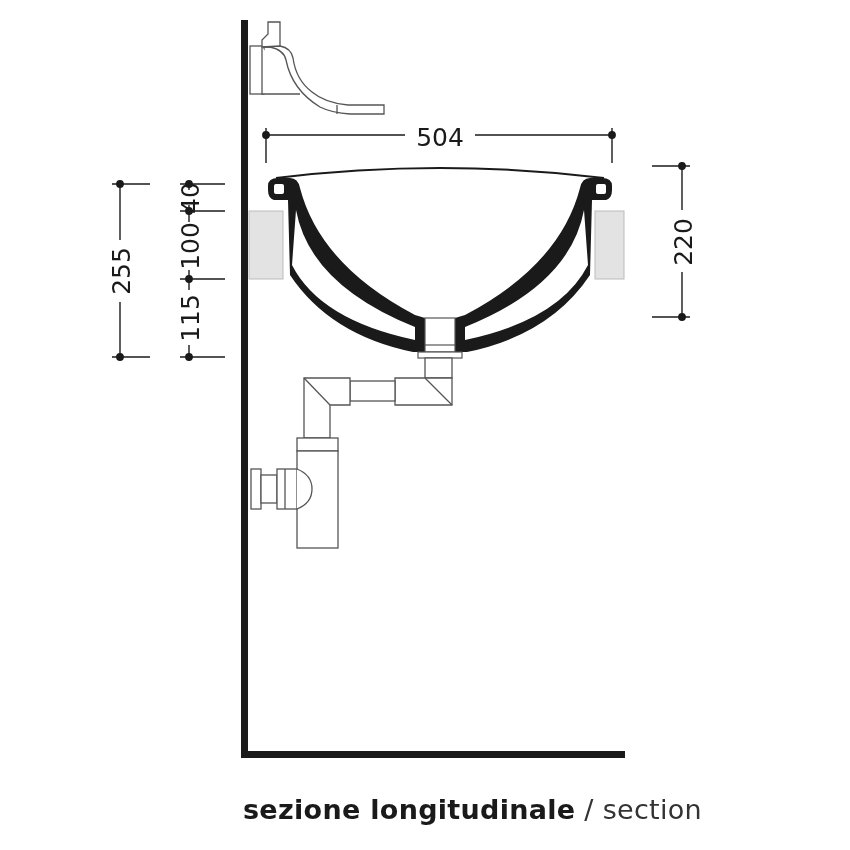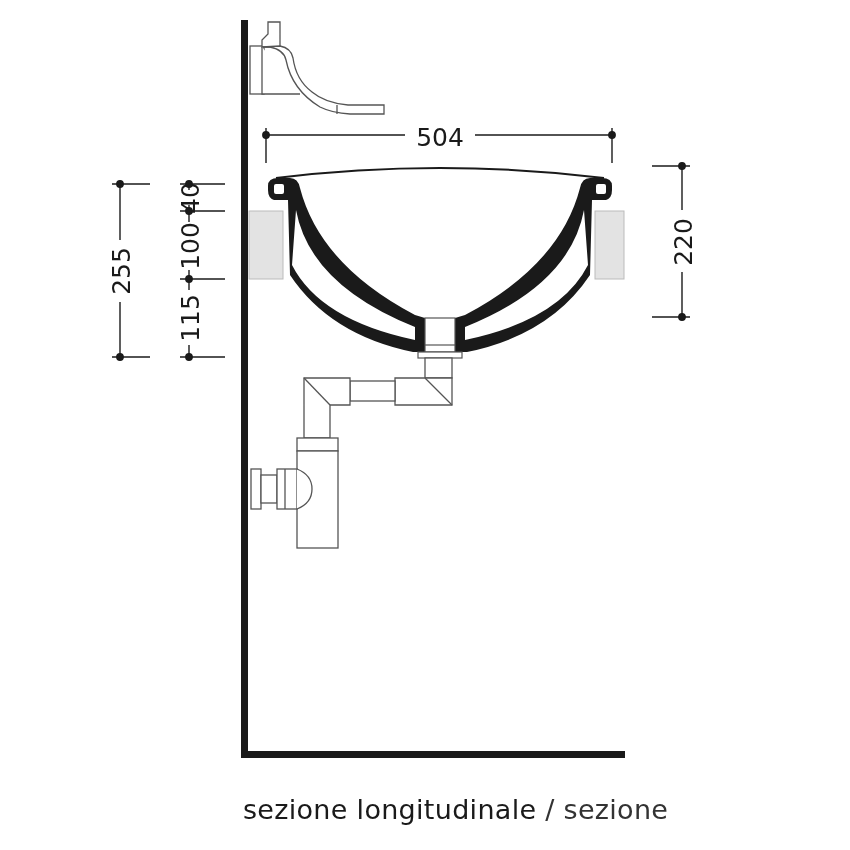--- a/index.html
+++ b/index.html
@@ -1,20 +1,20 @@
 <!DOCTYPE html>
 <html><head>
 <meta charset="utf-8">
 <style>
   html,body{margin:0;padding:0;background:#ffffff;}
   body{width:850px;height:850px;position:relative;overflow:hidden;font-family:"DejaVu Sans",sans-serif;}
   #drawing{position:absolute;left:0;top:0;width:850px;height:850px;}
   .dim-text{font-family:"DejaVu Sans",sans-serif;font-size:25px;fill:#1a1a1a;}
   .caption{position:absolute;left:243px;top:794px;font-size:27px;color:#1a1a1a;white-space:nowrap;letter-spacing:0.3px;}
-  .caption .bold{font-weight:normal;}
+  .caption .bold{font-weight:bold;}
   .caption .light{font-weight:normal;color:#333;}
 </style>
 </head>
 <body>
 
 <svg id="drawing" viewBox="0 0 850 850" xmlns="http://www.w3.org/2000/svg">
 
   <g>
     <rect x="241" y="20" width="7" height="738" fill="#1a1a1a"></rect>
     <rect x="241" y="751" width="384" height="7" fill="#1a1a1a"></rect>
@@ -110,14 +110,14 @@
     <rect x="297" y="451" width="41" height="97"></rect>
     <rect x="251" y="469" width="10" height="40"></rect>
     <rect x="261" y="475" width="16" height="28"></rect>
     <rect x="277" y="469" width="20" height="40"></rect>
     <line x1="285" y1="469" x2="285" y2="509"></line>
     <path d="M297 469 Q312 475 312 489 Q312 503 297 509"></path>
   </g>
 </svg>
 
 <div class="caption">
-  <span class="bold">sezione longitudinale</span><span class="light"> / </span><span class="light">sezione</span>
+  <span class="bold">sezione longitudinale</span><span class="light"> / </span><span class="light">section</span>
 </div>
 
 </body></html>

